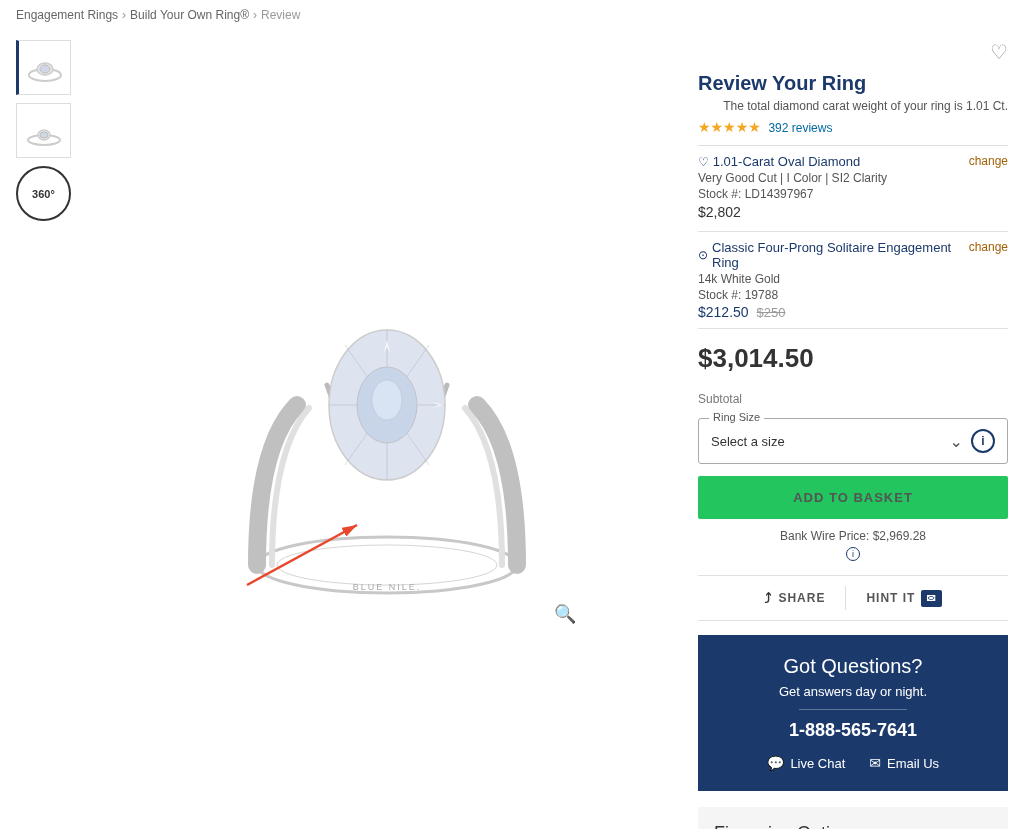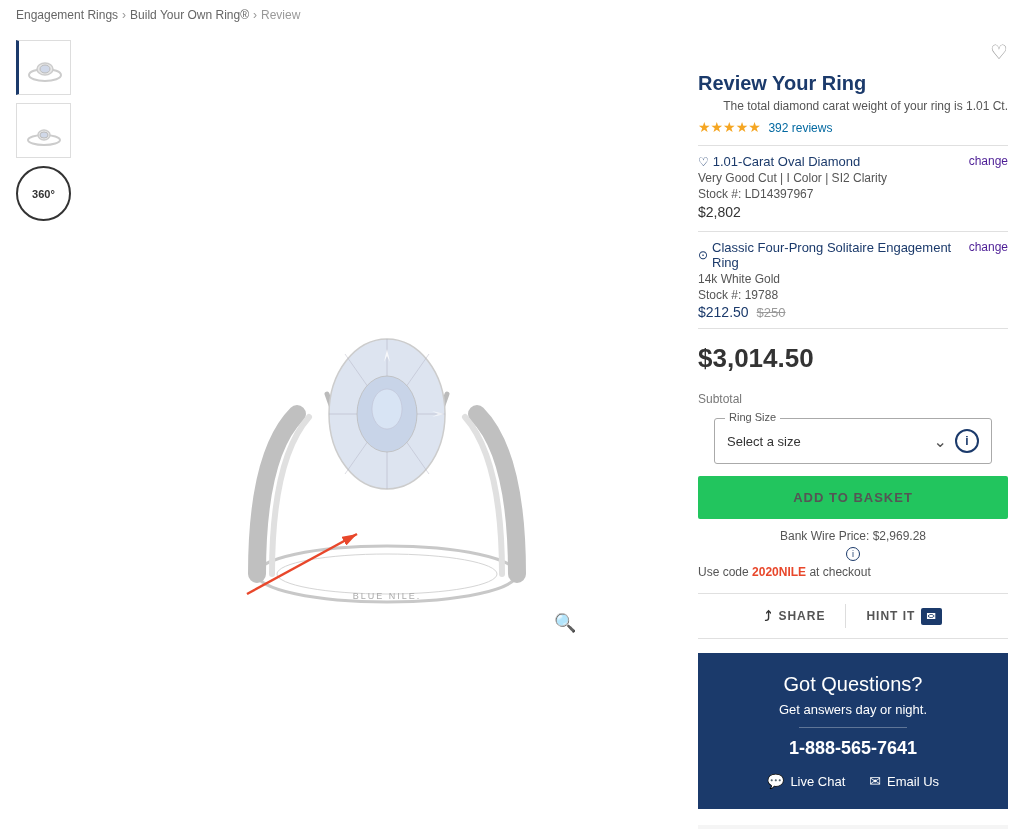--- a/index.html
+++ b/index.html
@@ -35,35 +35,35 @@
     .reviews-count { font-size: 12px; color: #0369a1; margin-left: 4px; }
     .rating-row { margin-bottom: 10px; }
 
     .divider { border: none; border-top: 1px solid #e0e0e0; margin: 8px 0; }
 
     .diamond-link { color: #1b3a6b; font-size: 13px; text-decoration: none; font-weight: 500; display: flex; align-items: center; gap: 4px; }
     .diamond-link::before { content: '♡'; color: #1b3a6b; font-size: 12px; }
     .detail-text { font-size: 12px; color: #555; margin: 2px 0; }
     .stock-text { font-size: 12px; color: #555; margin: 2px 0; }
     .price-text { font-size: 14px; color: #333; font-weight: 500; margin: 3px 0; }
-    .change-link { color: #4c1d95; font-size: 12px; text-decoration: none; float: right; }
+    .change-link { color: #a16207; font-size: 12px; text-decoration: none; float: right; }
 
     .ring-icon-link { color: #1b3a6b; font-size: 13px; text-decoration: none; font-weight: 500; display: flex; align-items: center; gap: 4px; }
     .ring-icon-link::before { content: '⊙'; color: #1b3a6b; font-size: 12px; }
 
     .gold-text { font-size: 12px; color: #555; margin: 2px 0; }
     .price-row { display: flex; align-items: center; gap: 8px; }
     .sale-price { color: #1b3a6b; font-size: 14px; font-weight: 500; }
     .original-price { color: #999; font-size: 13px; text-decoration: line-through; }
 
     .subtotal-section { margin: 14px 0 10px; }
     .subtotal-amount { font-size: 26px; font-weight: bold; color: #333; }
     .subtotal-label { font-size: 12px; color: #777; margin-top: 18px; }
 
-    .ring-size-section { border: 1px solid #aaa; border-radius: 3px; padding: 10px 12px; margin: 12px 16px; position: relative; }
+    .ring-size-section { border: 1px solid #aaa; border-radius: 3px; padding: 10px 12px; margin: 12px 0; position: relative; }
     .ring-size-legend { position: absolute; top: -8px; left: 10px; background: #fff; padding: 0 4px; font-size: 11px; color: #555; }
     .ring-size-inner { display: flex; align-items: center; gap: 8px; }
     .ring-size-select { flex: 1; border: none; outline: none; font-size: 13px; color: #333; cursor: pointer; background: transparent; appearance: none; }
     .ring-size-chevron { font-size: 16px; color: #555; }
     .ring-size-info { width: 24px; height: 24px; border: 2px solid #1b3a6b; border-radius: 50%; display: flex; align-items: center; justify-content: center; font-size: 12px; color: #1b3a6b; cursor: pointer; font-weight: bold; flex-shrink: 0; }
 
     .add-basket-btn { width: 100%; background: #22c55e; color: #555; border: none; padding: 14px; font-size: 13px; font-weight: bold; letter-spacing: 1px; cursor: pointer; border-radius: 2px; margin-bottom: 10px; text-transform: uppercase; }
 
     .bank-wire { font-size: 12px; color: #555; margin-bottom: 4px; display: flex; align-items: center; gap: 4px; flex-direction: column; }
     .bank-wire-info { width: 14px; height: 14px; border: 1px solid #1b3a6b; border-radius: 50%; display: inline-flex; align-items: center; justify-content: center; font-size: 9px; color: #1b3a6b; cursor: pointer; }
@@ -250,25 +250,20 @@
     </div>
 
     
     <button class="add-basket-btn">ADD TO BASKET</button>
 
     
     <div class="bank-wire">
       <span>Bank Wire Price: $2,969.28</span>
       <span class="bank-wire-info">i</span>
     </div>
-    <div class="promo-text">
-      <span>Use code</span>
-      <span class="promo-code">2020NILE</span>
-      <span>at checkout</span>
-    </div>
 
     
     <div class="share-row">
       <div class="share-btn">
         <span class="share-icon">⤴</span>
         <span>SHARE</span>
       </div>
       <div class="share-divider"></div>
       <div class="hint-btn">
         <span>HINT IT</span>

